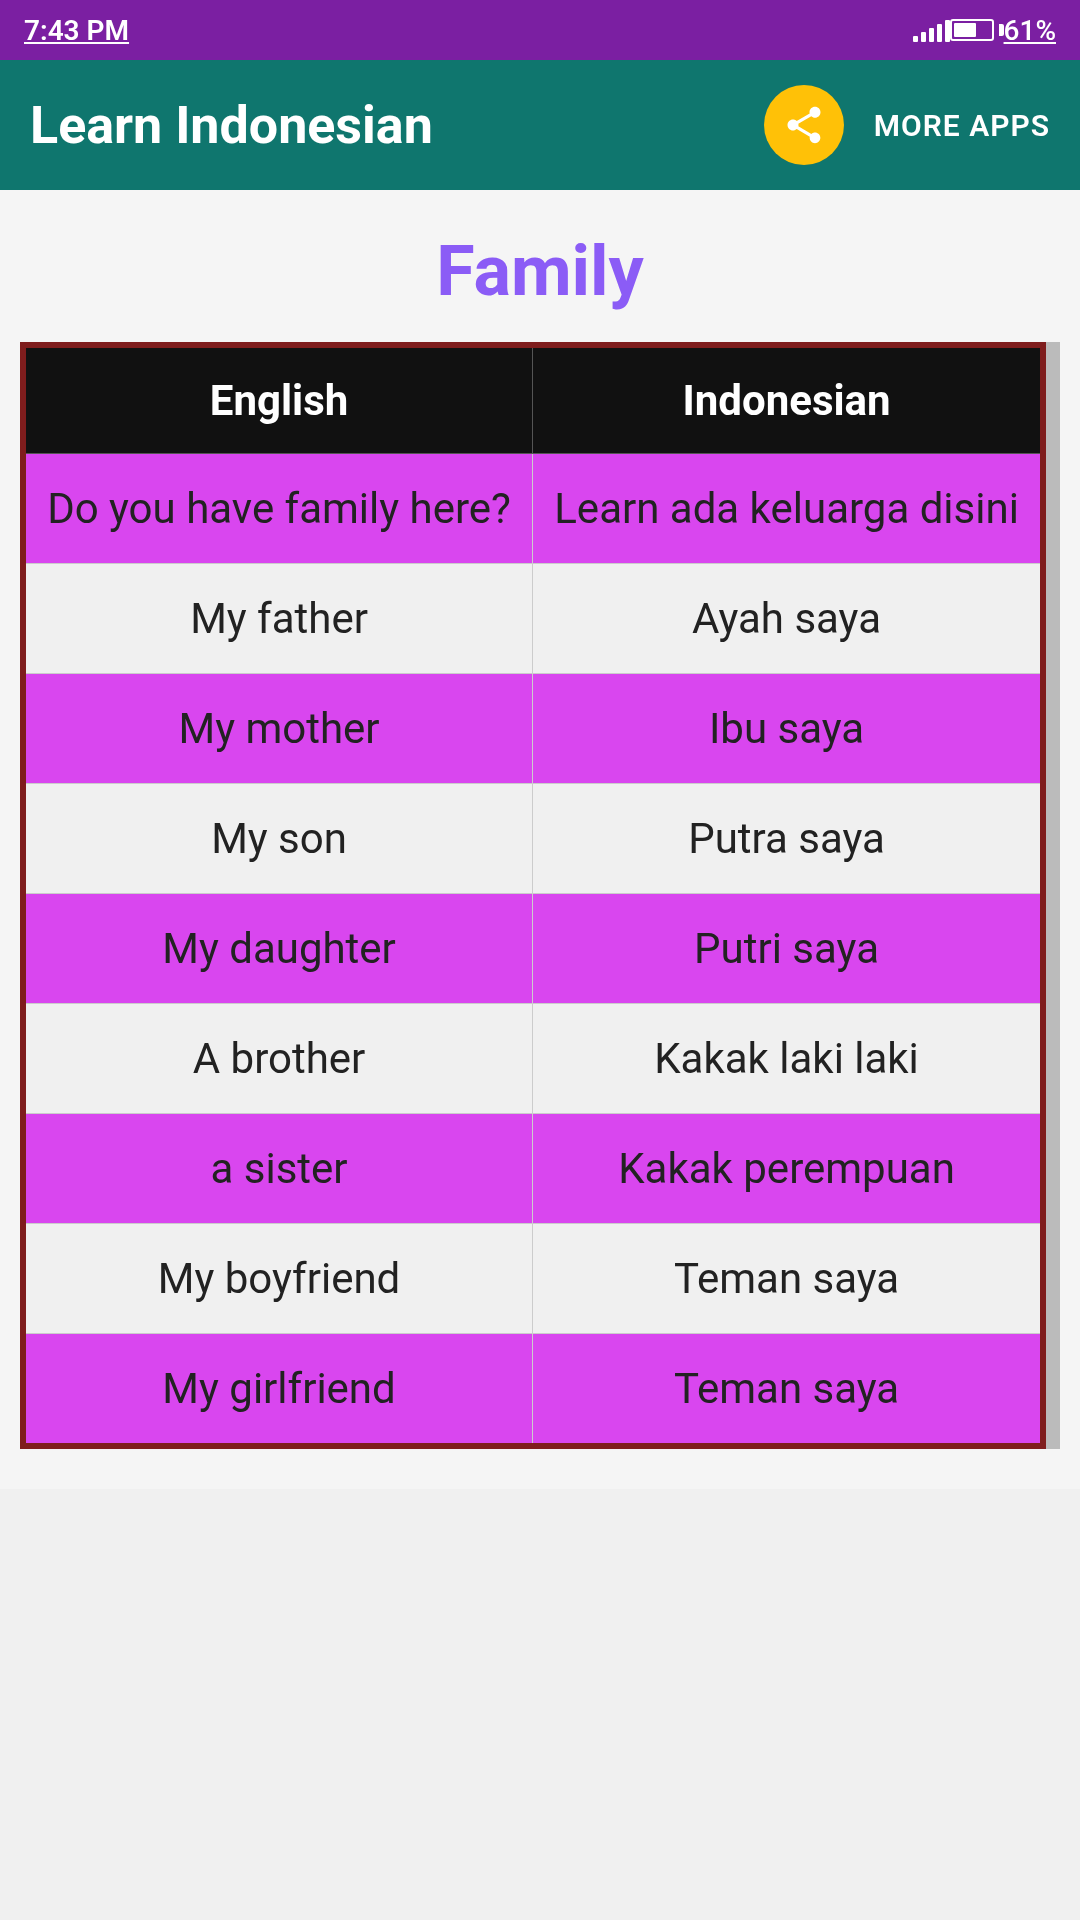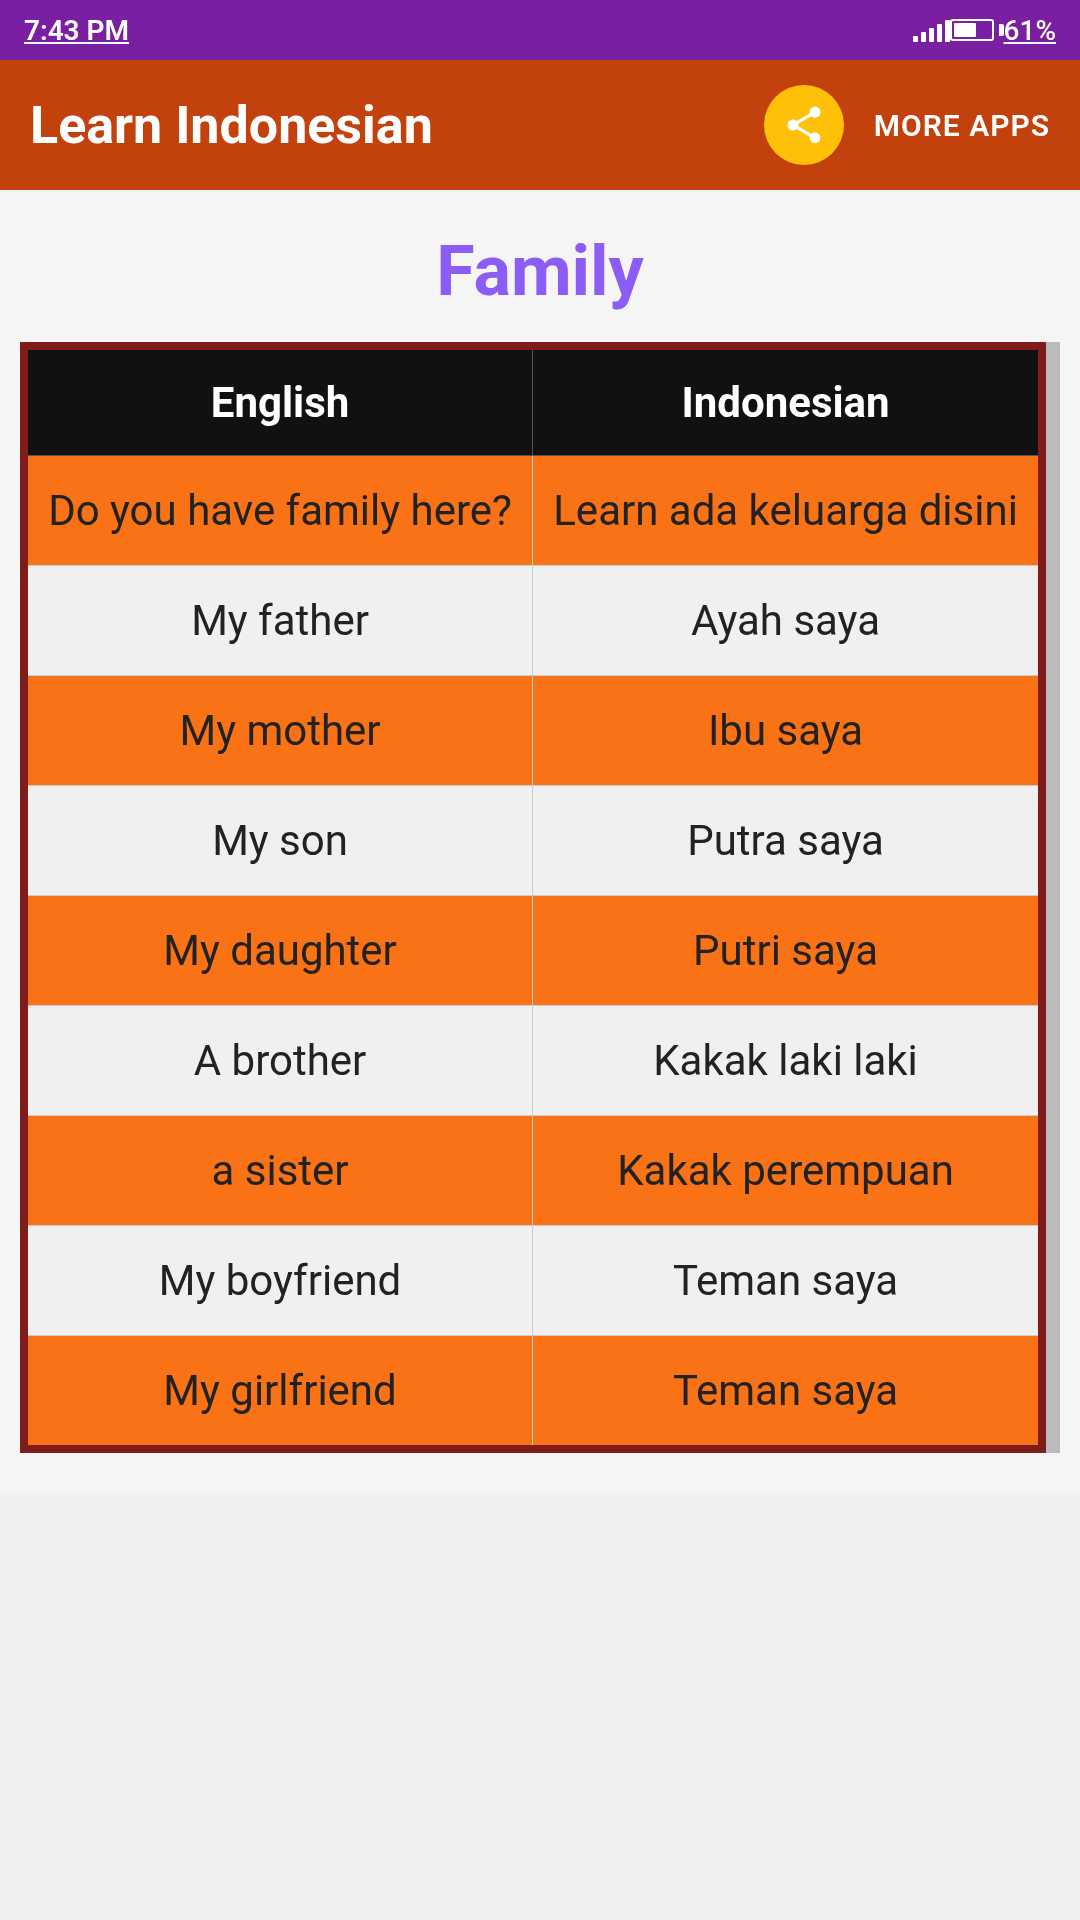--- a/index.html
+++ b/index.html
@@ -81,21 +81,21 @@
     .battery-tip {
       width: 5px;
       height: 12px;
       background: white;
       border-radius: 0 2px 2px 0;
       margin-left: 1px;
     }
 
     
     .app-bar {
-      background-color: #c2410c;
+      background-color: #0f766e;
       height: 130px;
       display: flex;
       align-items: center;
       padding: 0 30px;
       justify-content: space-between;
     }
 
     .app-title {
       color: white;
       font-size: 52px;
@@ -144,42 +144,42 @@
       font-weight: bold;
       color: #8b5cf6;
       padding: 20px 10px 30px 10px;
       text-align: center;
     }
 
     
     .vocab-table {
       width: 100%;
       border-collapse: collapse;
-      border: 8px solid #7f1d1d;
+      border: 6px solid #7f1d1d;
       background: white;
       padding-left: 10px;
     }
 
     .vocab-table thead tr th {
       background-color: #111;
       color: white;
       font-size: 42px;
       font-weight: bold;
       padding: 28px 20px;
       text-align: center;
       border: 1px solid #555;
     }
 
     .vocab-table tbody tr td {
       padding: 30px 20px;
       text-align: center;
       font-size: 42px;
       color: #222;
       border: 1px solid #ccc;
-      background-color: #f97316;
+      background-color: #d946ef;
     }
 
     .vocab-table tbody tr:nth-child(even) td {
       background-color: #f0f0f0;
     }
 
     
     .table-wrapper {
       position: relative;
       border-right: 14px solid #bbb;

